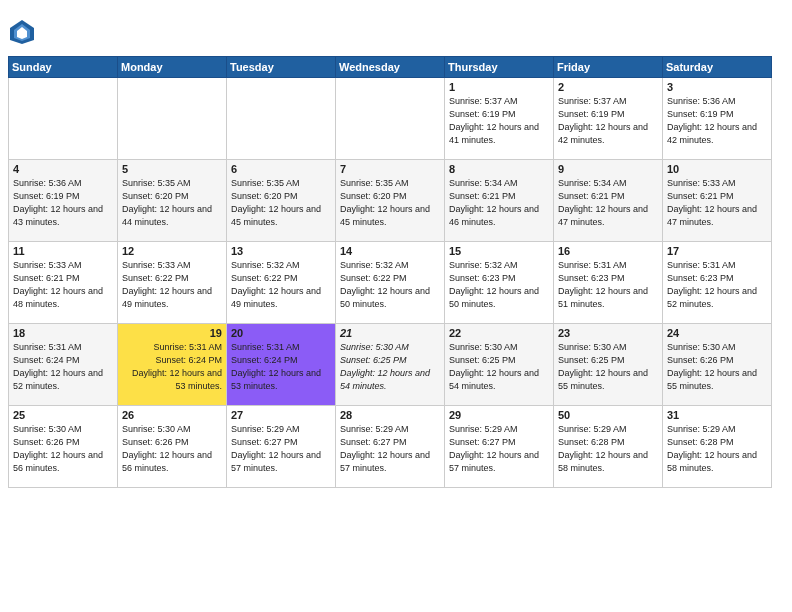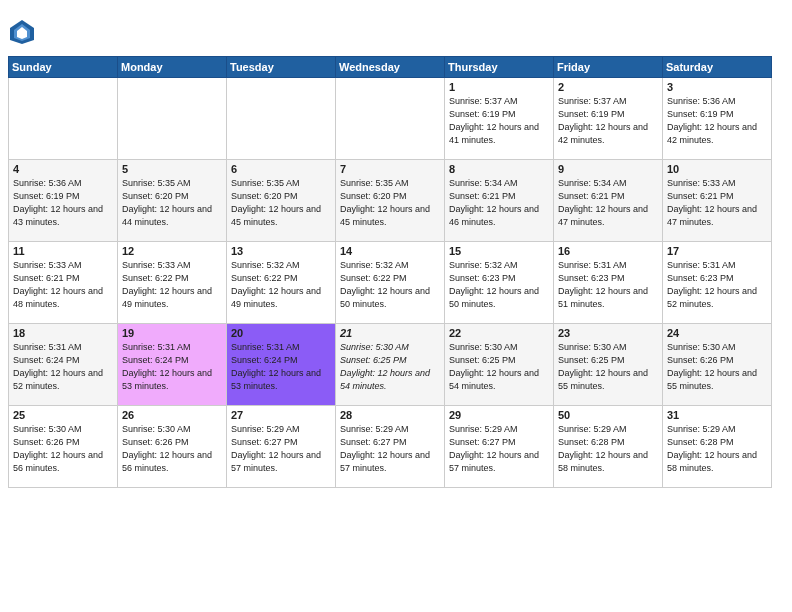--- a/index.html
+++ b/index.html
@@ -203,21 +203,21 @@
           <td>
             <span class="day-num">17</span>
             <div class="cell-text">Sunrise: 5:31 AM<br>Sunset: 6:23 PM<br>Daylight: 12 hours and 52 minutes.</div>
           </td>
         </tr>
         <tr>
           <td style="background: rgb(245, 245, 245);">
             <span class="day-num">18</span>
             <div class="cell-text">Sunrise: 5:31 AM<br>Sunset: 6:24 PM<br>Daylight: 12 hours and 52 minutes.</div>
           </td>
-          <td style="background: #f0abfc;">
+          <td style="background: #fde047; text-align: right;">
             <span class="day-num">19</span>
             <div class="cell-text">Sunrise: 5:31 AM<br>Sunset: 6:24 PM<br>Daylight: 12 hours and 53 minutes.</div>
           </td>
           <td style="background: #8b5cf6;">
             <span class="day-num">20</span>
             <div class="cell-text">Sunrise: 5:31 AM<br>Sunset: 6:24 PM<br>Daylight: 12 hours and 53 minutes.</div>
           </td>
           <td style="background: rgb(245, 245, 245); font-style: italic;">
             <span class="day-num">21</span>
             <div class="cell-text">Sunrise: 5:30 AM<br>Sunset: 6:25 PM<br>Daylight: 12 hours and 54 minutes.</div>

